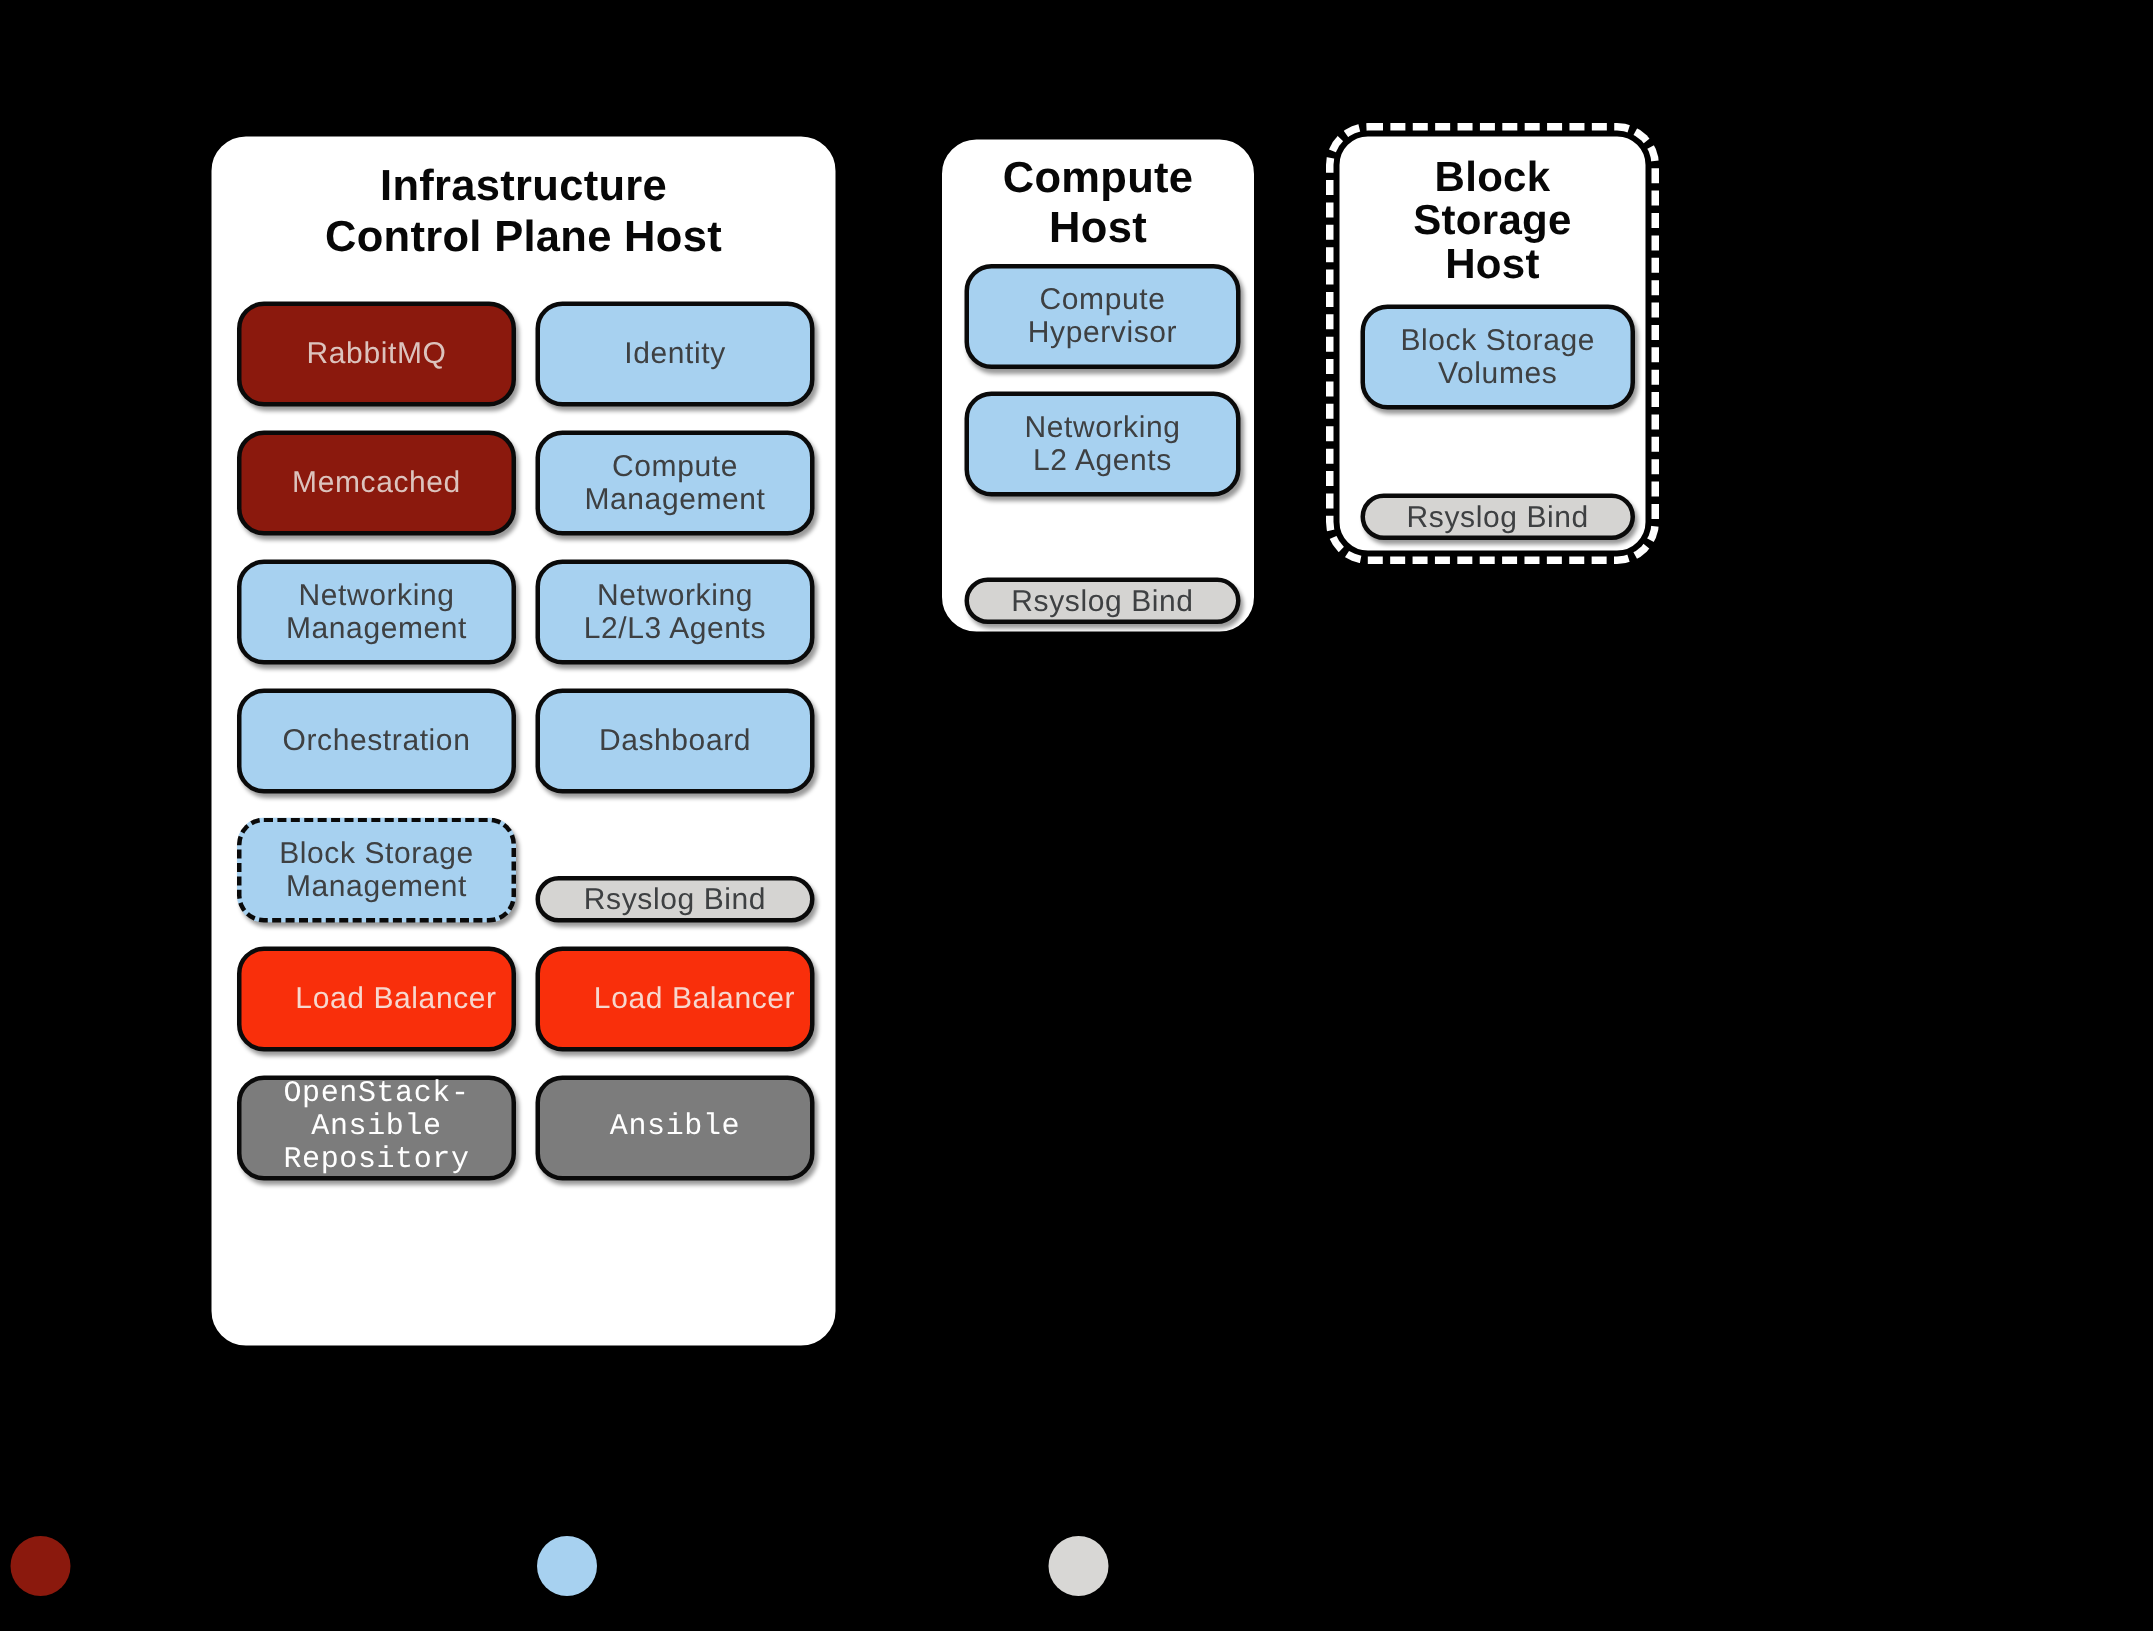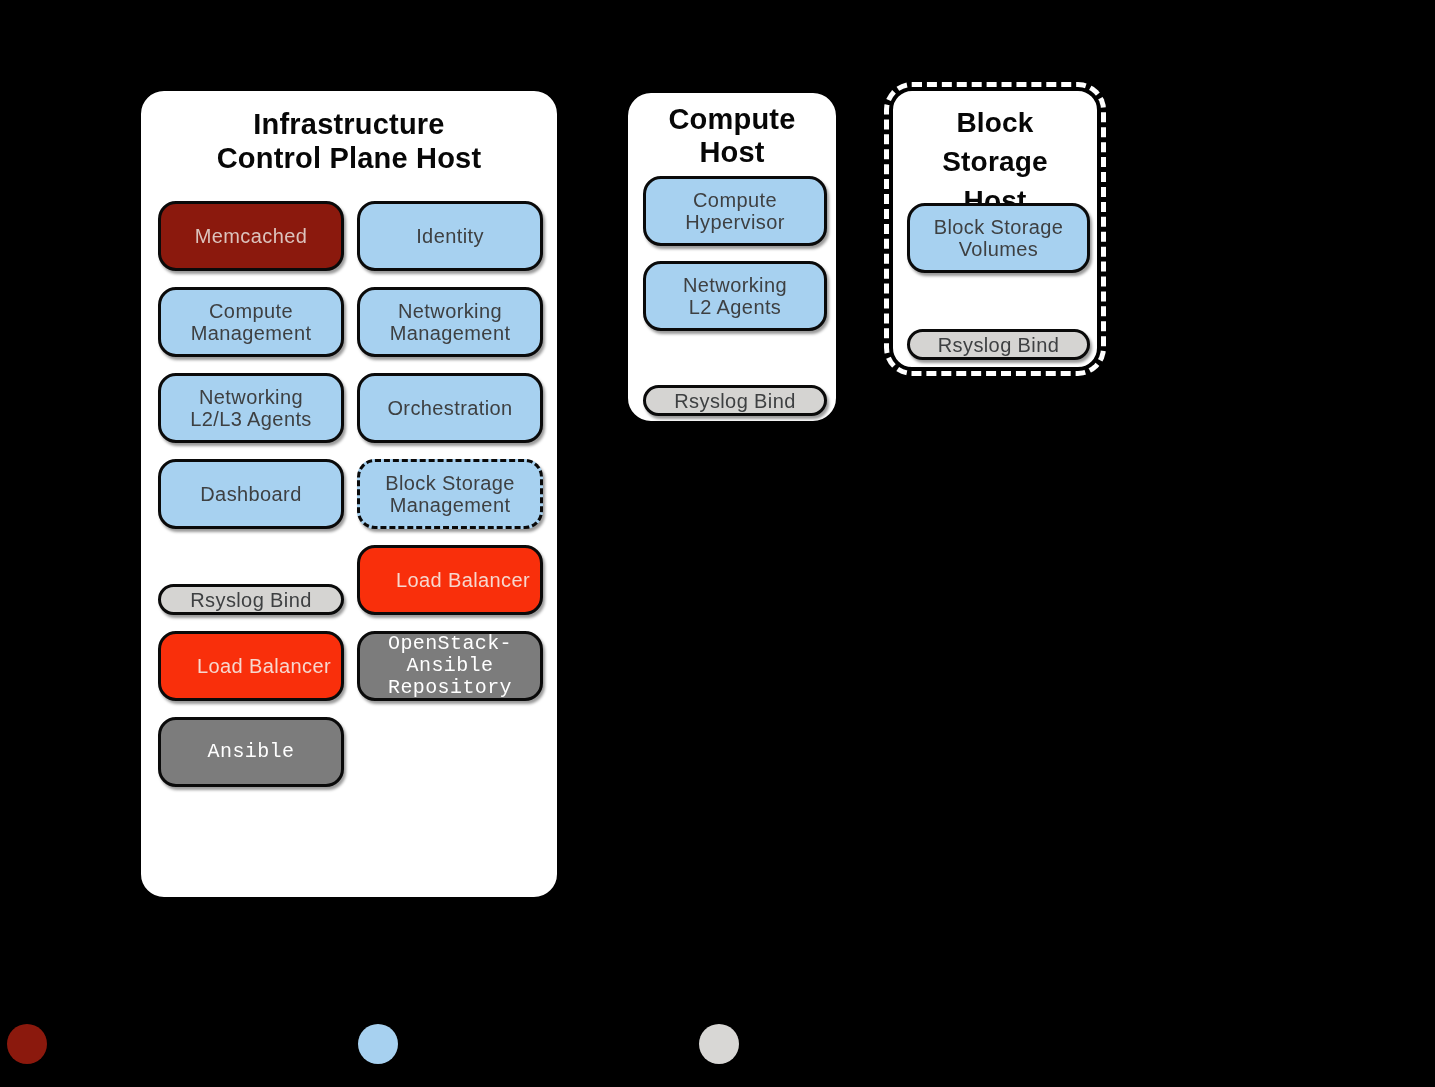--- a/index.html
+++ b/index.html
@@ -30,21 +30,21 @@
     text-align: center;
     font-weight: bold;
     color: #070707;
     font-size: 29px;
     line-height: 34px;
     letter-spacing: 0.2px;
     white-space: pre-line;
     margin-top: 16px;
   }
   #host-compute .host-title { margin-top: 10px; line-height: 33px; }
-  #host-block .host-title { margin-top: 12px; font-size: 28px; line-height: 39px; text-align: center; }
+  #host-block .host-title { margin-top: 12px; font-size: 28px; line-height: 29px; text-align: center; }
 
   .boxes { position: absolute; display: grid; }
   #host-infra .boxes {
     left: 17px; top: 110px;
     grid-template-columns: 186px 186px;
     column-gap: 13px; row-gap: 16px;
     grid-auto-rows: 70px;
   }
   #host-compute .boxes {
     left: 15px; top: 83px;
@@ -91,22 +91,23 @@
 </style>
 </head>
 <body>
 
 <div id="canvas">
 
   <div class="host" id="host-infra">
     <div class="host-title">Infrastructure
 Control Plane Host</div>
     <div class="boxes">
+      <div class="svc galera">RabbitMQ</div>
+      <div class="svc blue">Identity</div>
       <div class="svc galera">Memcached</div>
-      <div class="svc blue">Identity</div>
       <div class="svc blue">Compute
 Management</div>
       <div class="svc blue">Networking
 Management</div>
       <div class="svc blue">Networking
 L2/L3 Agents</div>
       <div class="svc blue">Orchestration</div>
       <div class="svc blue">Dashboard</div>
       <div class="svc blue dashed">Block Storage
 Management</div>

